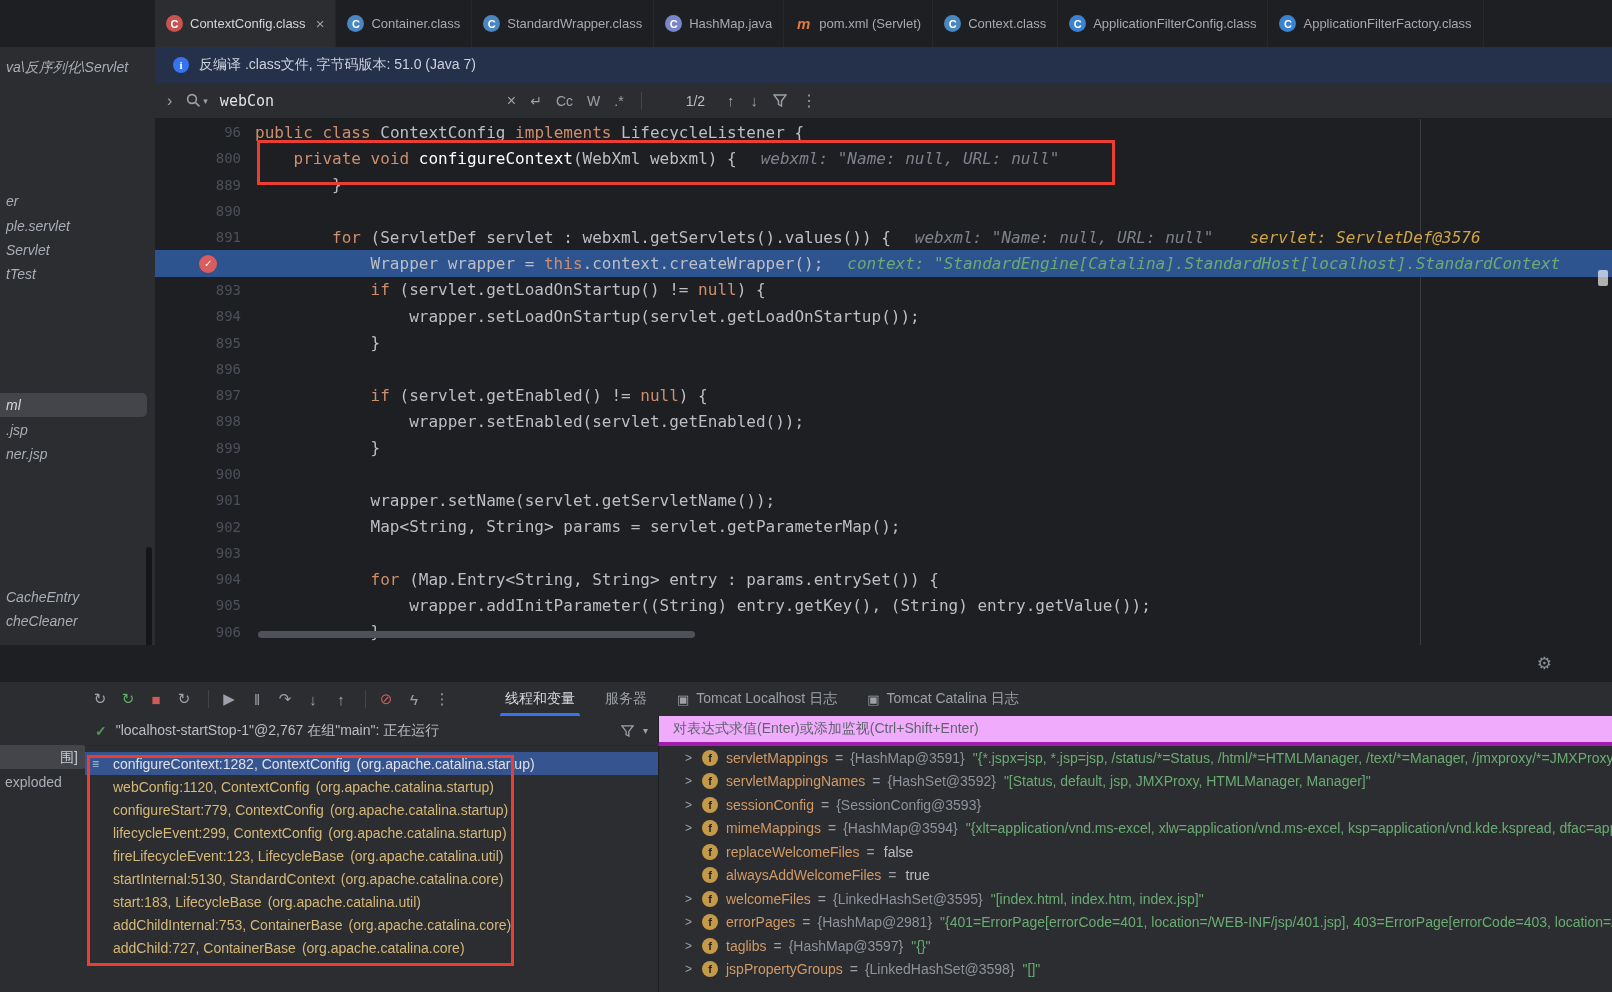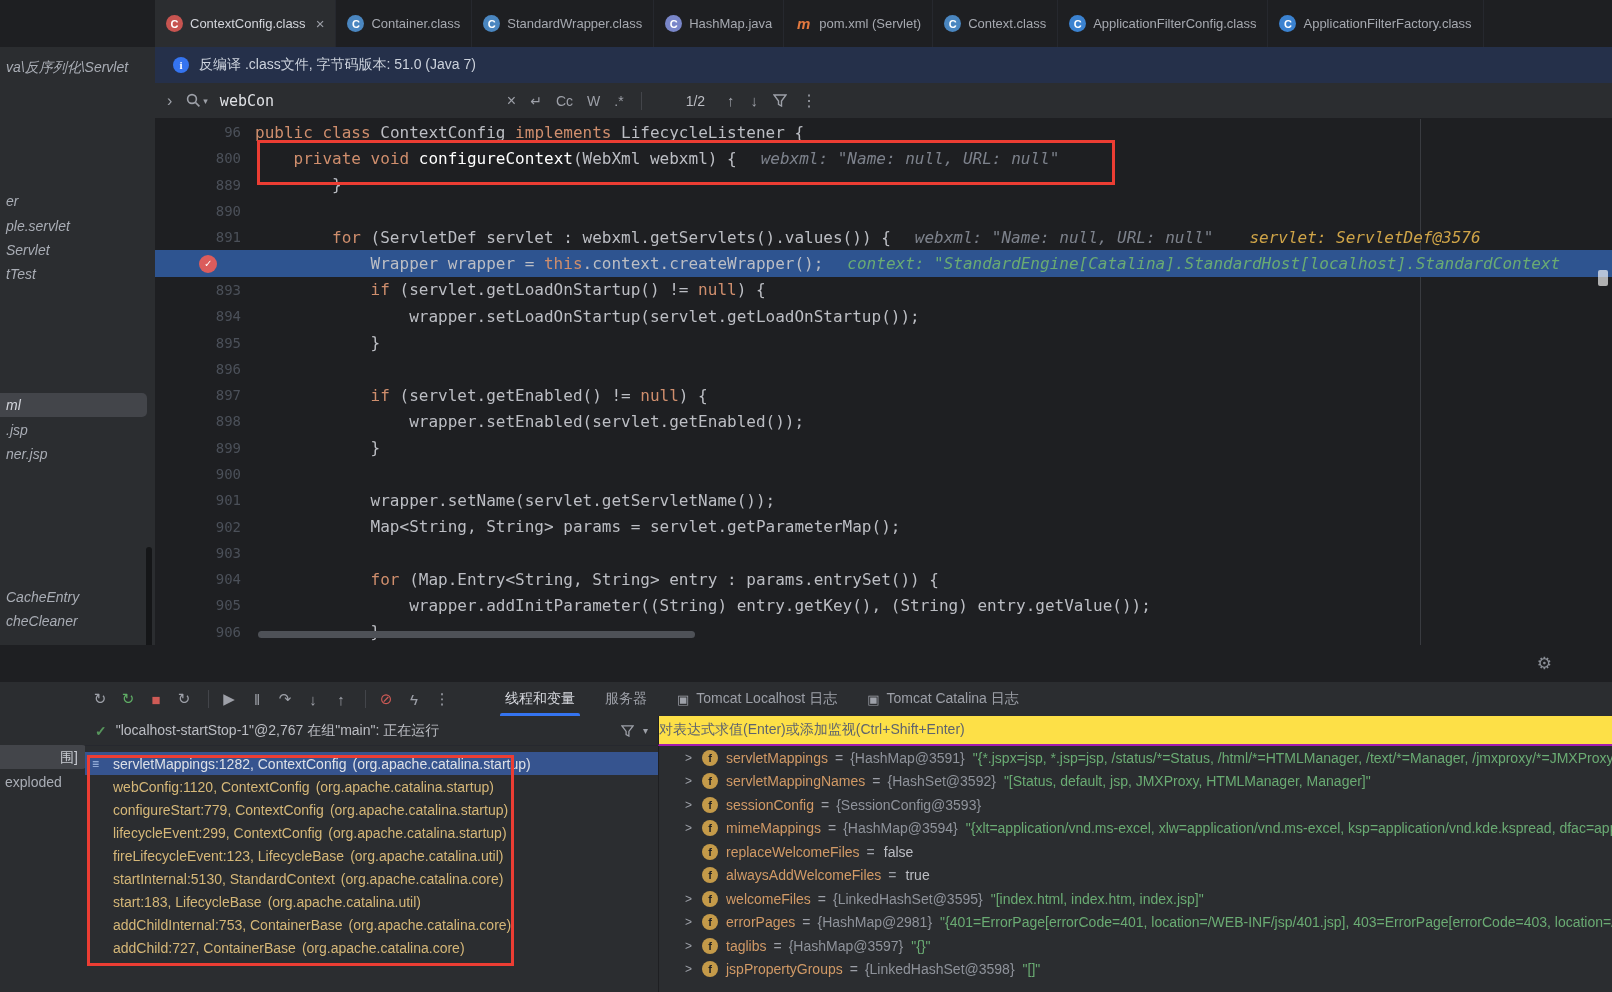--- a/index.html
+++ b/index.html
@@ -65,21 +65,21 @@
   .dtab.active::after{content:"";position:absolute;left:8px;right:8px;bottom:0;height:3px;background:#3574f0;border-radius:2px 2px 0 0;}
   .dtab-icon{color:#9da0a8;font-size:13px;}
   
   #leftcol{left:0;top:682px;width:85px;height:310px;background:#2b2d30;}
   #leftbox{position:absolute;left:0;top:63px;width:86px;height:24px;background:#43454a;border-radius:0 4px 4px 0;font-size:14px;color:#c8cbd1;line-height:24px;text-align:right;padding-right:8px;box-sizing:border-box;}
   #leftitem{position:absolute;left:5px;top:92px;font-size:14px;color:#a9adb5;}
   
   #statusrow{left:85px;top:716px;width:573px;height:30px;background:#2b2d30;border-bottom:1px solid #26282e;display:flex;align-items:center;gap:9px;padding:0 10px;box-sizing:border-box;font-size:14px;color:#bcbec4;}
   #statusrow .ok{color:#57965c;font-weight:bold;}
   #statusrow .right{margin-left:auto;display:flex;align-items:center;gap:9px;color:#9da0a8;}
-  #evalrow{left:658px;top:716px;width:954px;height:30px;background:#fde047;border-left:1px solid #1e1f22;border-bottom:2px solid #a21caf;display:flex;align-items:center;box-sizing:border-box;font-size:14px;color:#5f646d;}
+  #evalrow{left:658px;top:716px;width:954px;height:30px;background:#f0abfc;border-left:1px solid #1e1f22;border-bottom:4px solid #a21caf;display:flex;align-items:center;padding-left:14px;box-sizing:border-box;font-size:14px;color:#5f646d;}
   
   #frames{left:85px;top:746px;width:573px;height:246px;background:#2b2d30;overflow:hidden;padding-top:6px;box-sizing:border-box;font-size:14px;}
   .frame{height:23px;display:flex;align-items:center;padding-left:7px;color:#d5b778;white-space:nowrap;overflow:hidden;}
   .frame .ficon{width:21px;flex:none;color:#a8c0e8;font-size:12px;}
   .frame .pkg{margin-left:6px;}
   .frame.sel{background:#36548f;color:#dde0e6;}
   
   #vars{left:658px;top:746px;width:954px;height:246px;background:#2b2d30;border-left:1px solid #1e1f22;overflow:hidden;box-sizing:border-box;font-size:14px;}
   .var{height:23.5px;display:flex;align-items:center;padding-left:26px;white-space:nowrap;overflow:hidden;}
   .chev{width:17px;flex:none;color:#9da0a8;font-size:12px;}
@@ -330,21 +330,21 @@
   </span>
 </div>
 
 <div id="evalrow" class="abs">
   <span>对表达式求值(Enter)或添加监视(Ctrl+Shift+Enter)</span>
 </div>
 
 <div id="frames" class="abs">
     <div class="frame sel">
       <span class="ficon">≡</span>
-      <span>servletMappings:1282, ContextConfig</span>
+      <span>configureContext:1282, ContextConfig</span>
       <span class="pkg">(org.apache.catalina.startup)</span>
     </div>
     <div class="frame">
       <span class="ficon"></span>
       <span>webConfig:1120, ContextConfig</span>
       <span class="pkg">(org.apache.catalina.startup)</span>
     </div>
     <div class="frame">
       <span class="ficon"></span>
       <span>configureStart:779, ContextConfig</span>

